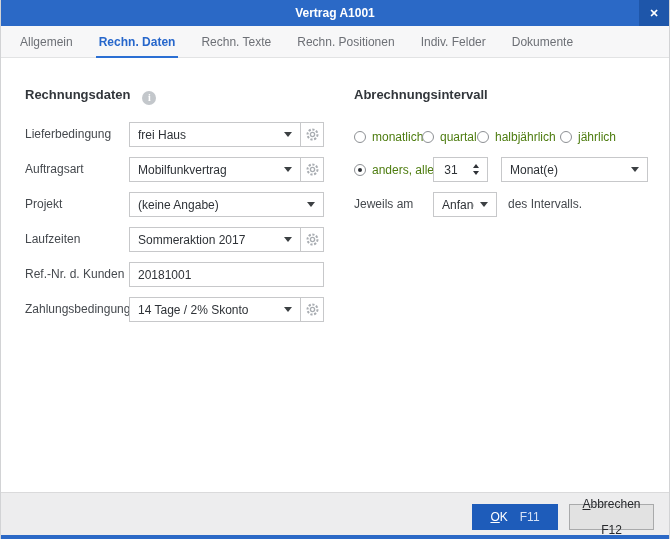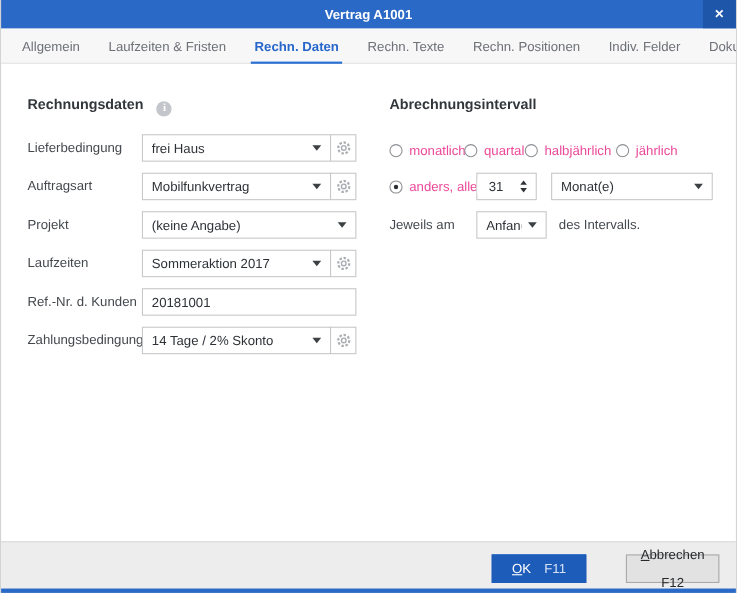--- a/index.html
+++ b/index.html
@@ -75,21 +75,21 @@
   .radio-item { position:absolute; top:0; height:25px; display:flex;
                 align-items:center; cursor:pointer; }
   .radio-circle {
     width:12px; height:12px; border-radius:50%; border:1px solid #8d9094;
     background:#fff; margin-right:6px; flex:none; position:relative;
   }
   .radio-circle.checked::after {
     content:""; position:absolute; left:3px; top:3px; width:4px; height:4px;
     border-radius:50%; background:#2b2f33;
   }
-  .radio-label { font-size:12px; color:#ec4899; white-space:nowrap; }
+  .radio-label { font-size:12px; color:#4d7c0f; white-space:nowrap; }
   
   .spinner {
     position:absolute; top:0; left:79px; width:55px; height:25px;
     border:1px solid #c7c8ca; display:flex; align-items:center; background:#fff;
   }
   .spinner input {
     width:34px; border:none; outline:none; font-size:12px; color:#2e3237;
     text-align:center; font-family:"Liberation Sans", sans-serif; padding:0;
   }
   .spin-arrows { display:flex; flex-direction:column; justify-content:center;
@@ -102,41 +102,40 @@
                  line-height:25px; font-size:12px; color:#45494e; white-space:nowrap; }
   
   .footer {
     position:absolute; left:0; right:0; top:492px; height:43px;
     background:#ededee; border-top:1px solid #dadadb;
   }
   .btn { position:absolute; top:11px; height:26px; font-size:12px;
          display:flex; align-items:center; justify-content:center;
          gap:12px; cursor:pointer; }
   .btn .u { text-decoration:underline; }
-  .btn-ok { left:446px; width:86px; background:#1e5cba; color:#fff; border:1px solid #1e5cba; }
+  .btn-ok { left:471px; width:86px; background:#1e5cba; color:#fff; border:1px solid #1e5cba; }
   .btn-ok .key { color:#d6e2f6; }
   .btn-cancel { left:568px; width:85px; background:#e2e2e2; color:#26282b;
                 border:1px solid #a9aaab;flex-direction:column; }
   .btn-cancel .key { color:#26282b; }
   .bottom-strip { position:absolute; left:0; right:0; bottom:0; height:4px;
                   background:#2b69c6; }
 </style>
 </head>
 <body>
 
 <div class="window">
 
   <div class="titlebar">
     <span>Vertrag A1001</span>
     <div class="close-btn">✕</div>
   </div>
 
   <div class="tabbar">
     <div class="tab">Allgemein</div>
-    <div class="tab">Laufzeiten &amp; Fristen</div>
     <div class="tab active">Rechn. Daten</div>
     <div class="tab">Rechn. Texte</div>
     <div class="tab">Rechn. Positionen</div>
     <div class="tab">Indiv. Felder</div>
     <div class="tab">Dokumente</div>
   </div>
 
   <div class="section-heading" style="left:24px; top:87px;">
     <span>Rechnungsdaten</span><span class="info-icon">i</span>
   </div>

